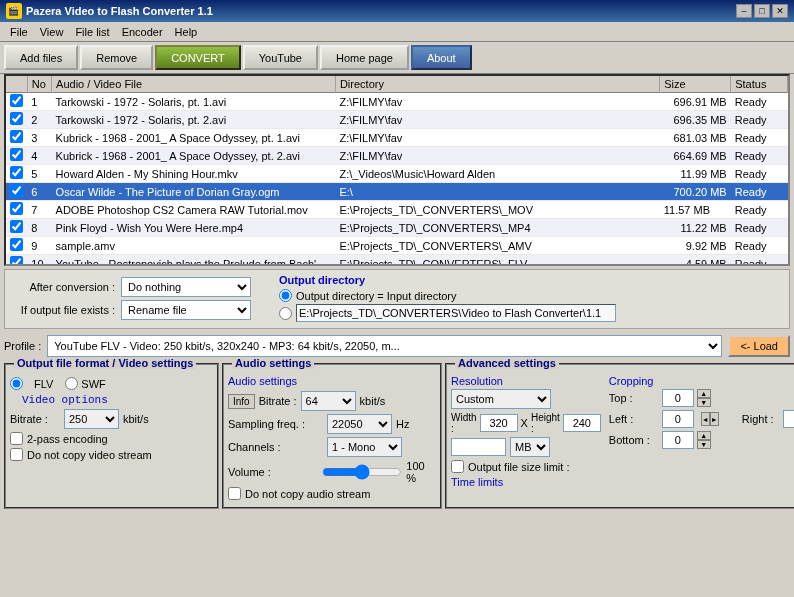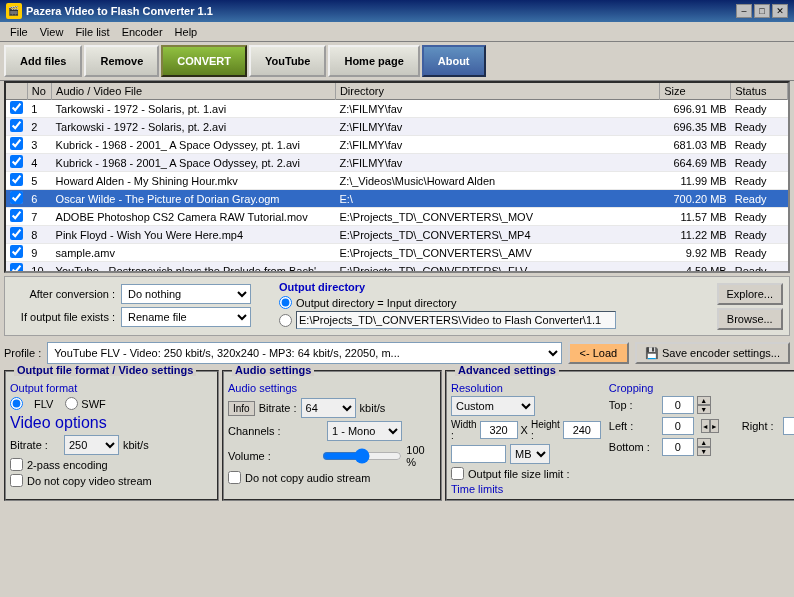--- a/index.html
+++ b/index.html
@@ -72,23 +72,23 @@
       gap: 2px;
       padding: 3px 4px;
       border-bottom: 1px solid #808080;
     }
     .toolbar-btn {
       padding: 3px 14px;
       border: 2px outset #f0f0f0;
       background: linear-gradient(to bottom, #e8e8e0, #c8c8c0);
       cursor: pointer;
       font-size: 11px;
-      font-weight: bold;
+      font-weight: normal;
       color: #000;
-      height: 32px;
+      height: 25px;
       display: flex;
       align-items: center;
     }
     .toolbar-btn.convert {
       background: linear-gradient(to bottom, #90c040, #608020);
       color: white;
       border-color: #808040;
     }
     .toolbar-btn.about {
       background: linear-gradient(to bottom, #6090c0, #4060a0);
@@ -264,22 +264,23 @@
       font-size: 11px;
       margin-bottom: 3px;
     }
     .radio-group {
       display: flex;
       gap: 12px;
       margin: 2px 0 4px 0;
     }
     .video-options-label {
       color: #0000c0;
-      font-size: 16px;
-      margin: 3px 0;
+      font-size: 11px;
+      margin: 3px 12px;
+      font-family: Liberation Mono, monospace;
     }
     .spin-row {
       display: flex;
       align-items: center;
       margin: 3px 0;
       gap: 4px;
     }
     .spin-label { width: 50px; font-size: 11px; }
     select.small-select {
       height: 20px;
@@ -336,21 +337,21 @@
       display: flex;
       align-items: center;
       gap: 4px;
       margin: 2px 0;
       font-size: 11px;
     }
     select.res-select {
       height: 20px;
       font-size: 11px;
       border: 1px solid #7f9db9;
-      width: 84px;
+      width: 100px;
     }
     .wh-group {
       display: flex;
       align-items: center;
       gap: 3px;
       margin: 3px 0;
       font-size: 11px;
     }
     .wh-label { font-size: 10px; }
     .wh-input {
@@ -510,21 +511,21 @@
       <td class="col-size" style="text-align:right;">700.20 MB</td>
       <td class="col-status">Ready</td>
     </tr>
         <tr>
       <td class="checkbox-cell">
         <input type="checkbox" checked="" style="">
       </td>
       <td class="col-no">7</td>
       <td class="col-name" style="overflow:hidden;text-overflow:ellipsis;max-width:280px;">ADOBE Photoshop CS2 Camera RAW Tutorial.mov</td>
       <td class="col-dir" style="overflow:hidden;text-overflow:ellipsis;max-width:320px;">E:\Projects_TD\_CONVERTERS\_MOV</td>
-      <td class="col-size" style="text-align:right;">11.57 MB</td>
+      <td class="col-size" style="text-align:left;">11.57 MB</td>
       <td class="col-status">Ready</td>
     </tr>
         <tr>
       <td class="checkbox-cell">
         <input type="checkbox" checked="" style="">
       </td>
       <td class="col-no">8</td>
       <td class="col-name" style="overflow:hidden;text-overflow:ellipsis;max-width:280px;">Pink Floyd - Wish You Were Here.mp4</td>
       <td class="col-dir" style="overflow:hidden;text-overflow:ellipsis;max-width:320px;">E:\Projects_TD\_CONVERTERS\_MP4</td>
       <td class="col-size" style="text-align:right;">11.22 MB</td>
@@ -582,40 +583,34 @@
     <div class="radio-row">
       <input type="radio" name="outdir" checked="" style="">
       <span>Output directory = Input directory</span>
     </div>
     <div class="radio-row">
       <input type="radio" name="outdir" style="">
       <input type="text" class="dir-input" style="width: 320px; height: 18px; font-size: 11px; border: 1px inset rgb(127, 157, 185); background: rgb(248, 248, 248);" value="E:\Projects_TD\_CONVERTERS\Video to Flash Converter\1.1">
     </div>
   </div>
 
-  <div style="display:flex; flex-direction:column; gap:3px; padding-top:2px;">
-    <button class="browse-btn">Explore...</button>
-    <button class="browse-btn">Browse...</button>
-  </div>
 </div>
 
 <div class="profile-row">
   <span class="profile-label">Profile :</span>
   <select class="profile-select">
     <option>YouTube FLV - Video: 250 kbit/s, 320x240 - MP3: 64 kbit/s, 22050, m...</option>
   </select>
   <button class="load-btn">&lt;- Load</button>
-  <button class="save-enc-btn">💾 Save encoder settings...</button>
 </div>
 
 <div class="panels-row">
 
   <div class="panel panel-video">
     <div class="panel-title">Output file format / Video settings</div>
-    <div class="output-format-label">Output format</div>
     <div class="radio-group">
       <label style="display:flex;align-items:center;gap:11px;">
         <input type="radio" name="fmt" checked="" style="">
         <span>FLV</span>
       </label>
       <label style="display:flex;align-items:center;gap:3px;">
         <input type="radio" name="fmt" style="">
         <span>SWF</span>
       </label>
     </div>
@@ -640,20 +635,27 @@
   <div class="panel panel-audio">
     <div class="panel-title">Audio settings</div>
     <div class="audio-settings-label">Audio settings</div>
     <div class="audio-row">
       <button class="info-btn">Info</button>
       <span>Bitrate :</span>
       <select class="audio-select">
         <option>64</option><option>128</option><option>192</option>
       </select>
       <span class="unit-label">kbit/s</span>
+    </div>
+    <div class="audio-row">
+      <span class="audio-label">Sampling freq. :</span>
+      <select class="audio-select" style="width:65px;">
+        <option>22050</option><option>44100</option><option>11025</option>
+      </select>
+      <span class="unit-label">Hz</span>
     </div>
     <div class="audio-row">
       <span class="audio-label">Channels :</span>
       <select class="audio-select" style="width:75px;">
         <option>1 - Mono</option><option>2 - Stereo</option>
       </select>
     </div>
     <div class="audio-row">
       <span class="audio-label">Volume :</span>
       <input type="range" class="volume-slider" min="0" max="200" value="100" style="">

